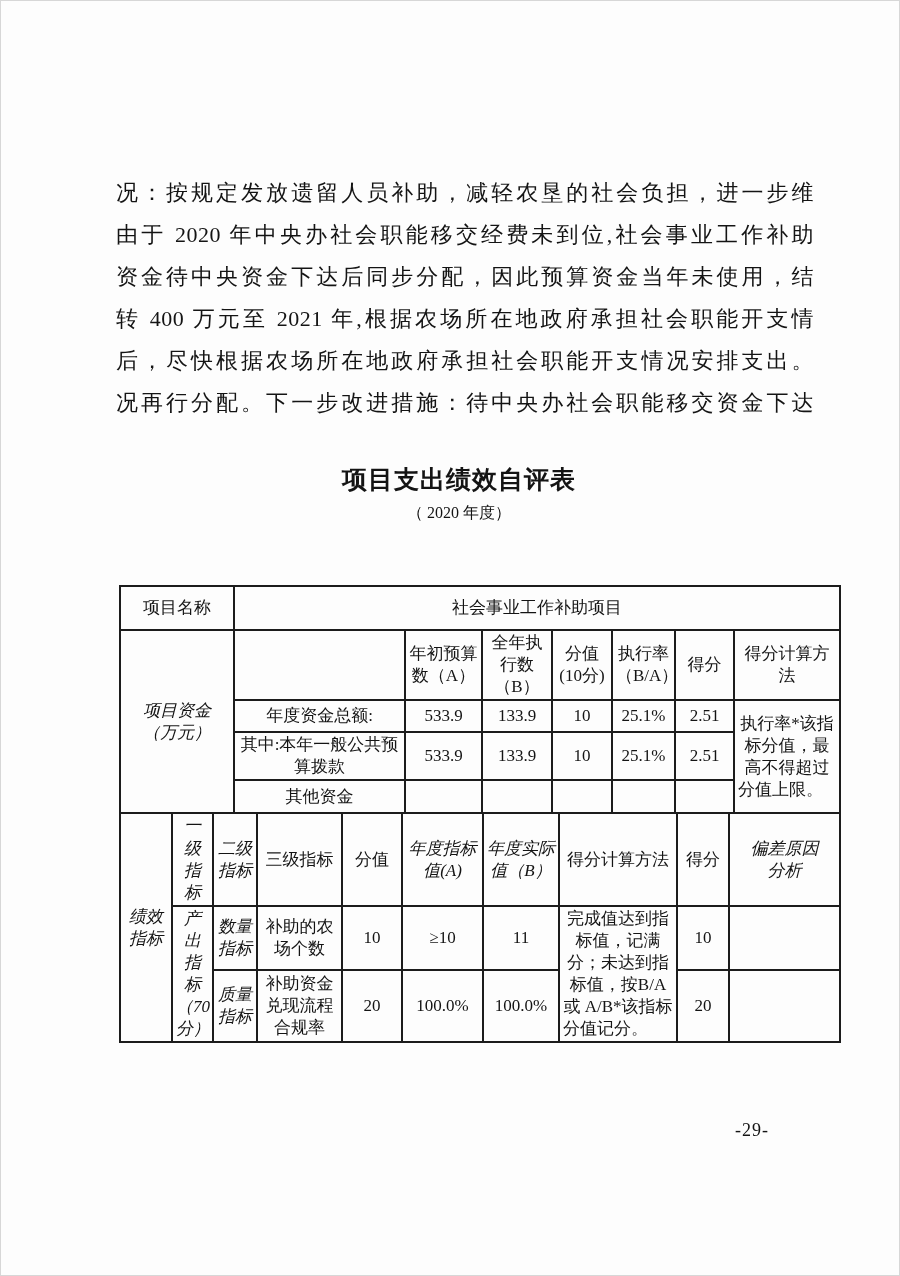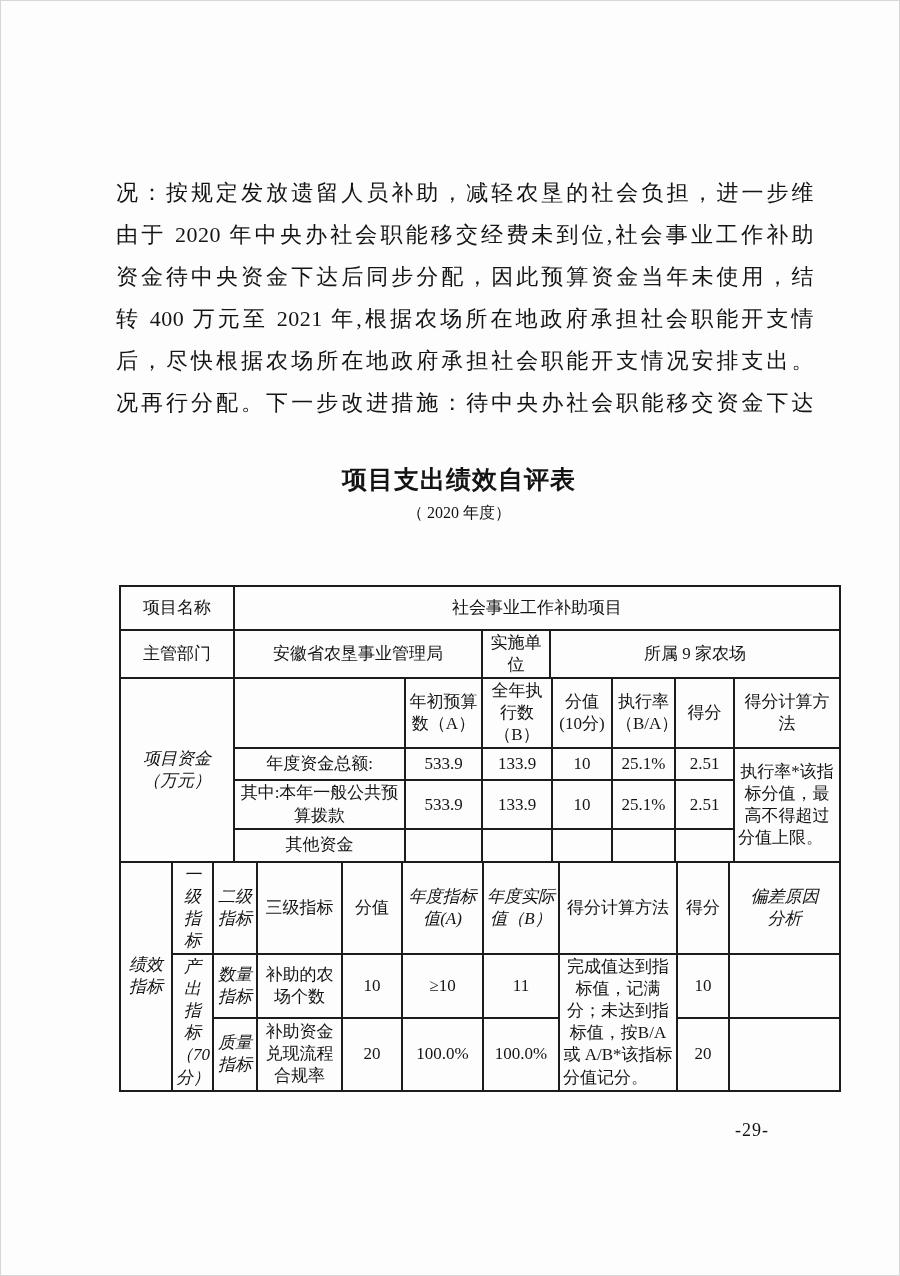--- a/index.html
+++ b/index.html
@@ -115,26 +115,20 @@
       <colgroup>
           <col style="width:114px">
           <col style="width:248px">
           <col style="width:68px">
           <col style="width:290px">
       </colgroup>
         <tbody>
           <tr style="height:44px">
         <td>项目名称</td>
         <td colspan="3">社会事业工作补助项目</td>
-      </tr>
-      <tr style="height:48px">
-        <td>主管部门</td>
-        <td>安徽省农垦事业管理局</td>
-        <td>实施单位</td>
-        <td>所属 9 家农场</td>
       </tr>
     </tbody>
       </table>
 
     <table class="sec">
       <colgroup>
           <col style="width:114px">
           <col style="width:171px">
           <col style="width:77px">
           <col style="width:70px">

